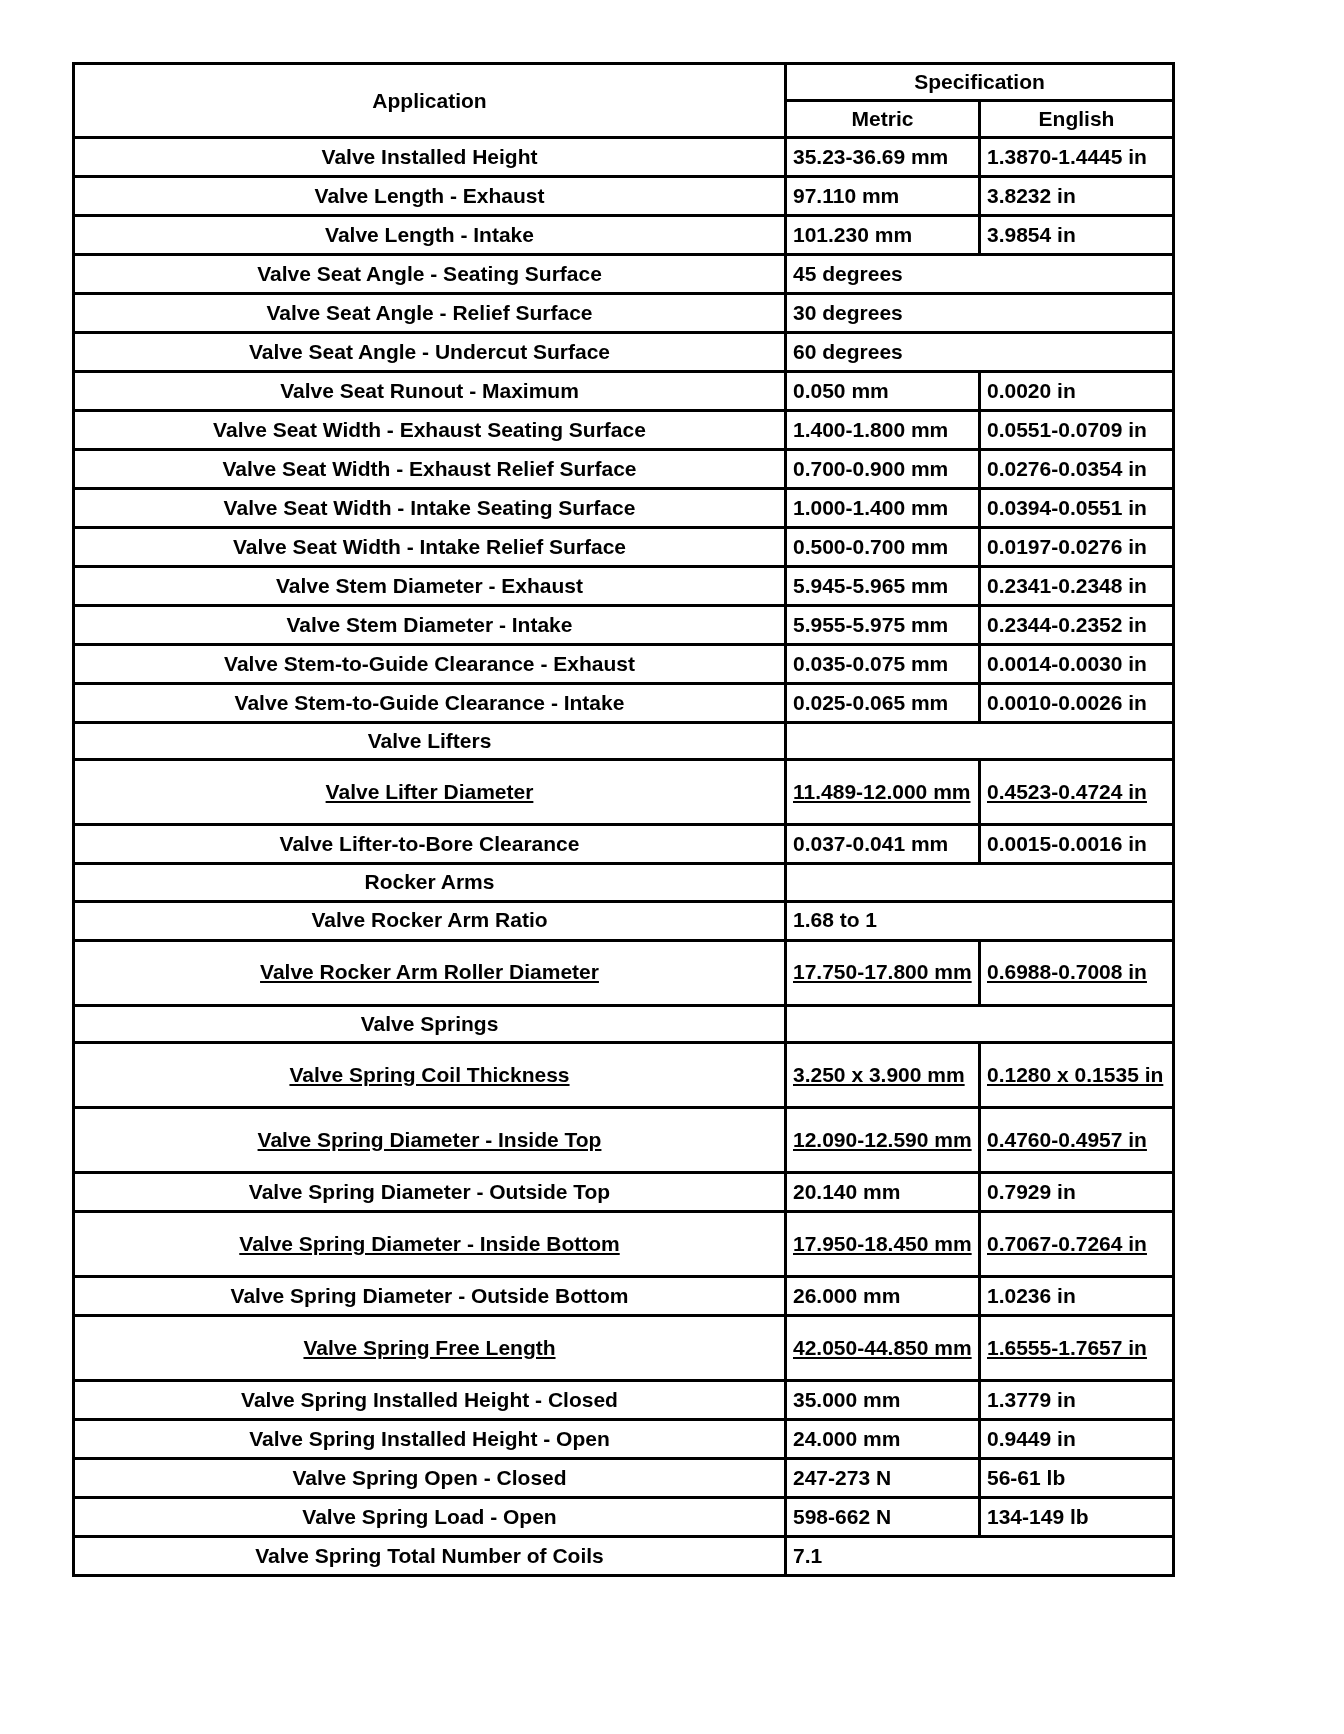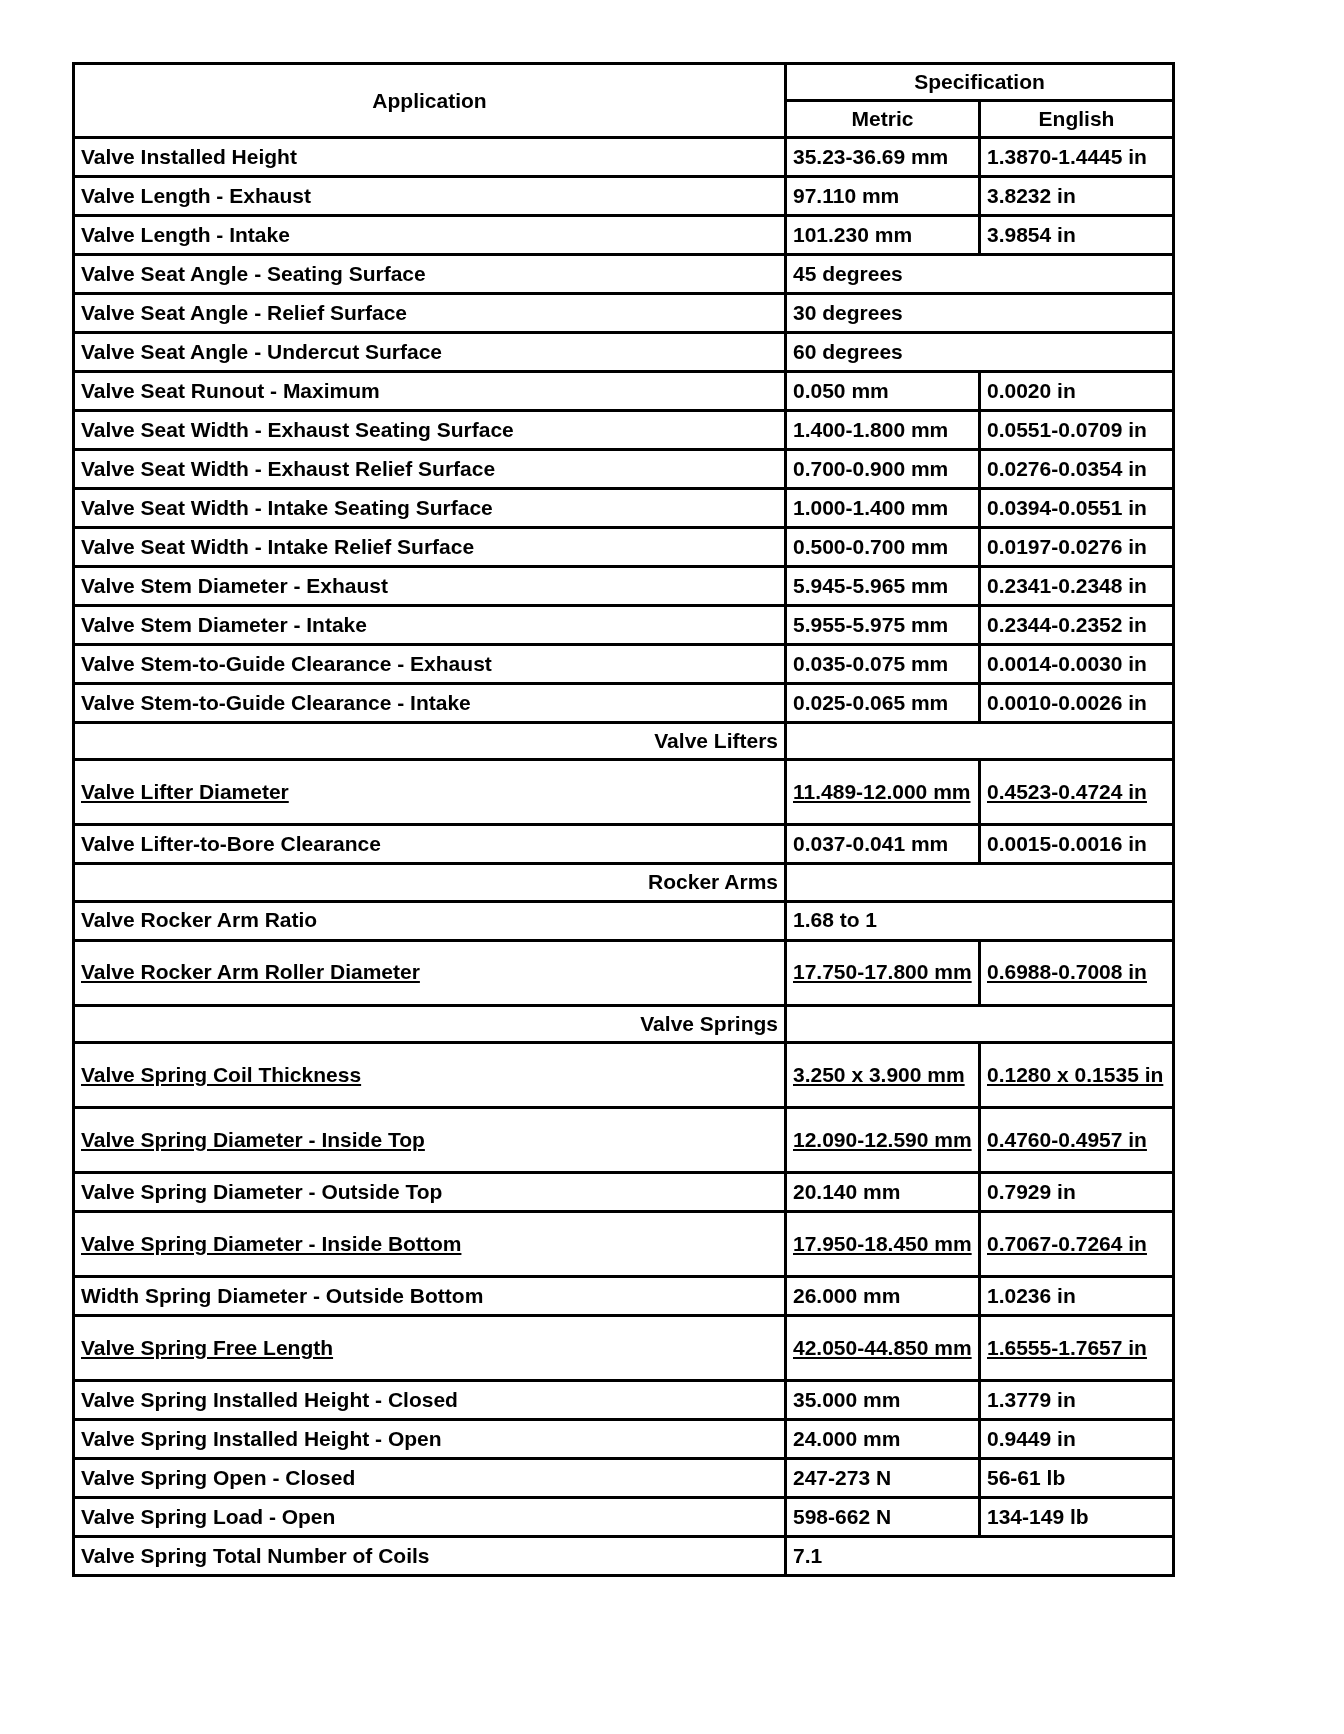--- a/index.html
+++ b/index.html
@@ -48,29 +48,29 @@
     padding: 6px 4px;
     margin-top: 24px;
   }
   th.sub-head {
     text-align: center;
     font-size: 23px;
     padding: 5px 4px;
     margin-top: 18px;
   }
   td.app {
-    text-align: left;
+    text-align: center;
     padding-left: 22px;
     height: 26px;
   }
   td.val {
     text-align: left;
   }
   td.section {
-    text-align: right;
+    text-align: center;
     padding-left: 22px;
     border-right: none;
   }
   td.section-fill {
     border-left: none;
   }
   td.tall {
     height: 52px;
     text-decoration: underline;
   }
@@ -213,21 +213,21 @@
           <td class="app">Valve Spring Diameter - Outside Top</td>
           <td class="val">20.140 mm</td>
           <td class="val">0.7929 in</td>
         </tr>
         <tr>
           <td class="app tall">Valve Spring Diameter - Inside Bottom</td>
           <td class="val tall">17.950-18.450 mm</td>
           <td class="val tall">0.7067-0.7264 in</td>
         </tr>
         <tr>
-          <td class="app">Width Spring Diameter - Outside Bottom</td>
+          <td class="app">Valve Spring Diameter - Outside Bottom</td>
           <td class="val">26.000 mm</td>
           <td class="val">1.0236 in</td>
         </tr>
         <tr>
           <td class="app tall">Valve Spring Free Length</td>
           <td class="val tall">42.050-44.850 mm</td>
           <td class="val tall">1.6555-1.7657 in</td>
         </tr>
         <tr>
           <td class="app">Valve Spring Installed Height - Closed</td>

